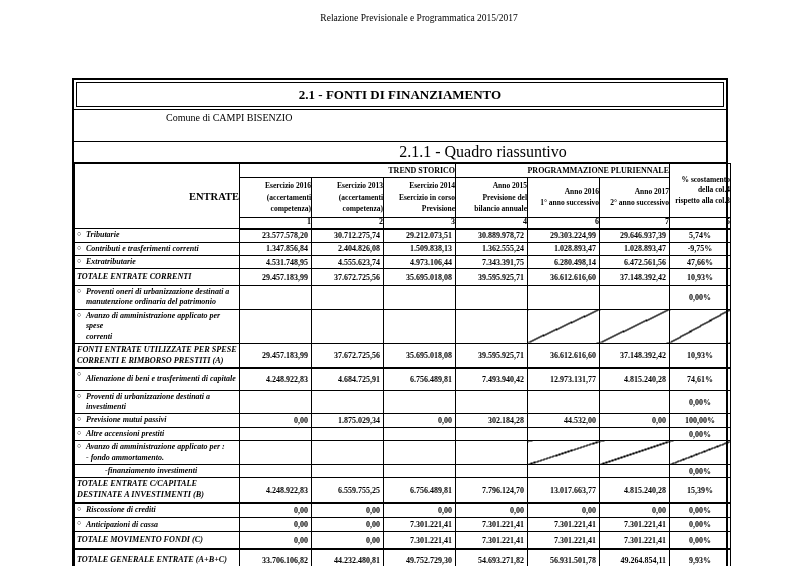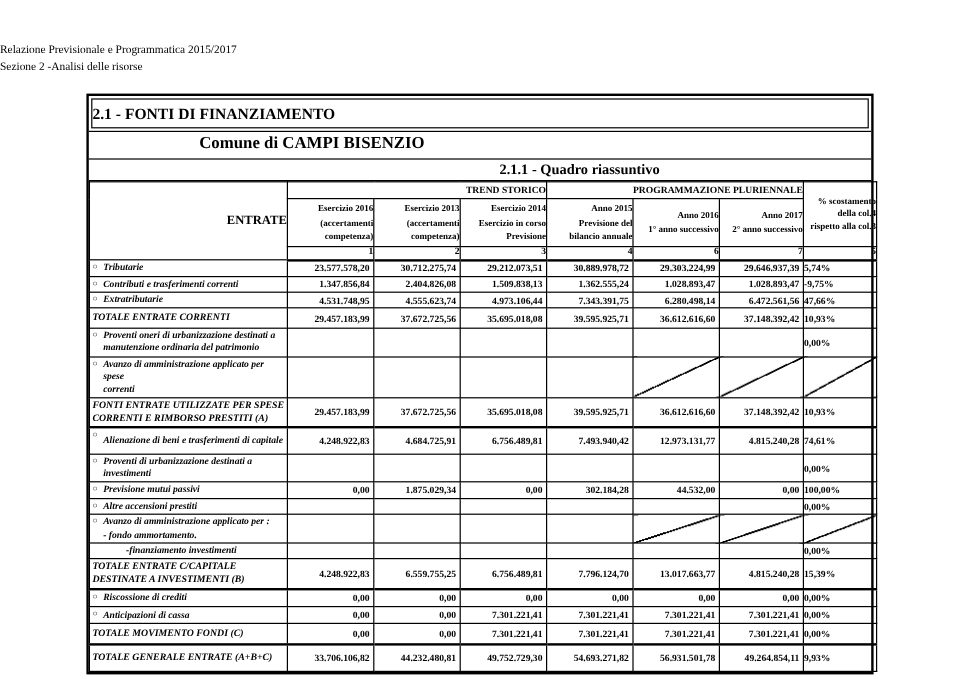--- a/index.html
+++ b/index.html
@@ -7,51 +7,51 @@
   .page {
     position: relative;
     width: 800px; height: 566px;
     background: #ffffff;
     font-family: "Liberation Serif", "DejaVu Serif", serif;
     color: #000;
     overflow: hidden;
     margin: 0 auto;
   }
   .doc-header {
-    position: absolute; top: 36px; left: 0; width: 100%;
-    font-size: 9.5px; line-height: 1.45;
+    position: absolute; top: 12px; left: 0; width: 100%;
+    text-align: center; font-size: 9.5px; line-height: 1.45; padding-left: 38px;
   }
   .outer {
     position: absolute; left: 72px; top: 78px; width: 656px;
     border: 2px solid #000; background: #fff;
   }
   .title-box {
     margin: 2px; border: 1px solid #000;
-    font-weight: bold; font-size: 13px;
+    text-align: center; font-weight: bold; font-size: 13px;
     padding: 4px 0 3px 0;
   }
   .comune-row {
     border-top: 1px solid #000; border-bottom: 1px solid #000;
-    font-weight: bold; font-size: 14px; padding: 2px 0 4px 92px;
+    font-weight: normal; font-size: 10px; padding: 2px 0 18px 92px;
   }
   .section-row {
     border-bottom: 1px solid #000;
-    font-weight: bold; font-size: 12px; padding: 1px 0 1px 166px;
+    font-weight: normal; font-size: 16px; padding: 1px 0 1px 166px;
     text-align: center;
   }
   table.main { width: 100%; border-collapse: collapse; font-weight: bold; table-layout: fixed; }
   th, td { border: 1px solid #000; vertical-align: middle; }
   thead th { text-align: right; }
   th.entrate { font-size: 10.5px; }
   th.grp { font-size: 8px; padding: 2px 0; }
   tr.subh th { font-size: 7.5px; white-space: pre-line; line-height: 1.55; padding: 2px 0; vertical-align: middle; }
   th.pcth { font-size: 7.5px; white-space: pre-line; line-height: 1.4; }
   tr.numh th { font-size: 8px; padding: 0 0 1px 0; border-bottom: 2px solid #000; line-height: 1.1; }
   td.num-cell { font-size: 8px; text-align: right; padding: 1px 3px; }
-  td.pct-cell { font-size: 8px; padding: 1px 0; }
+  td.pct-cell { font-size: 8px; text-align: center; padding: 1px 0; }
   td.label-cell { font-size: 8px; padding: 1px 2px; position: relative; vertical-align: top; }
   .lbl-text { display: block; white-space: pre-line; line-height: 1.3; font-style: italic; }
   tr.bulleted .lbl-text { margin-left: 9px; }
   .blt { position: absolute; left: 2px; top: 1px; font-size: 7px; line-height: 1.2; }
   tr.indent-row .lbl-text { margin-left: 28px; }
   tr.total-row td.label-cell { font-size: 8.2px; margin-top: 18px; }
   tr.thick-bottom td { border-bottom: 2px solid #000; }
   td.diag {
     background-image: linear-gradient(to bottom right,
       transparent calc(50% - 0.7px), #000 calc(50% - 0.7px),
@@ -63,21 +63,20 @@
   tr.r14 td, tr.r15 td { padding-top: 1.5px; padding-bottom: 1.5px; }
   tr.r17 td { padding-top: 5px; padding-bottom: 5px; }
 </style>
 </head>
 <body>
 
 <div class="page">
 
   <div class="doc-header">
     <div>Relazione Previsionale e Programmatica 2015/2017</div>
-    <div>Sezione 2 -Analisi delle risorse</div>
   </div>
 
   <div class="outer">
     <div class="title-box">2.1 - FONTI DI FINANZIAMENTO</div>
     <div class="comune-row">Comune di CAMPI BISENZIO</div>
     <div class="section-row">2.1.1 - Quadro riassuntivo</div>
 
     <table class="main">
       <colgroup>
         <col style="width:165px">

